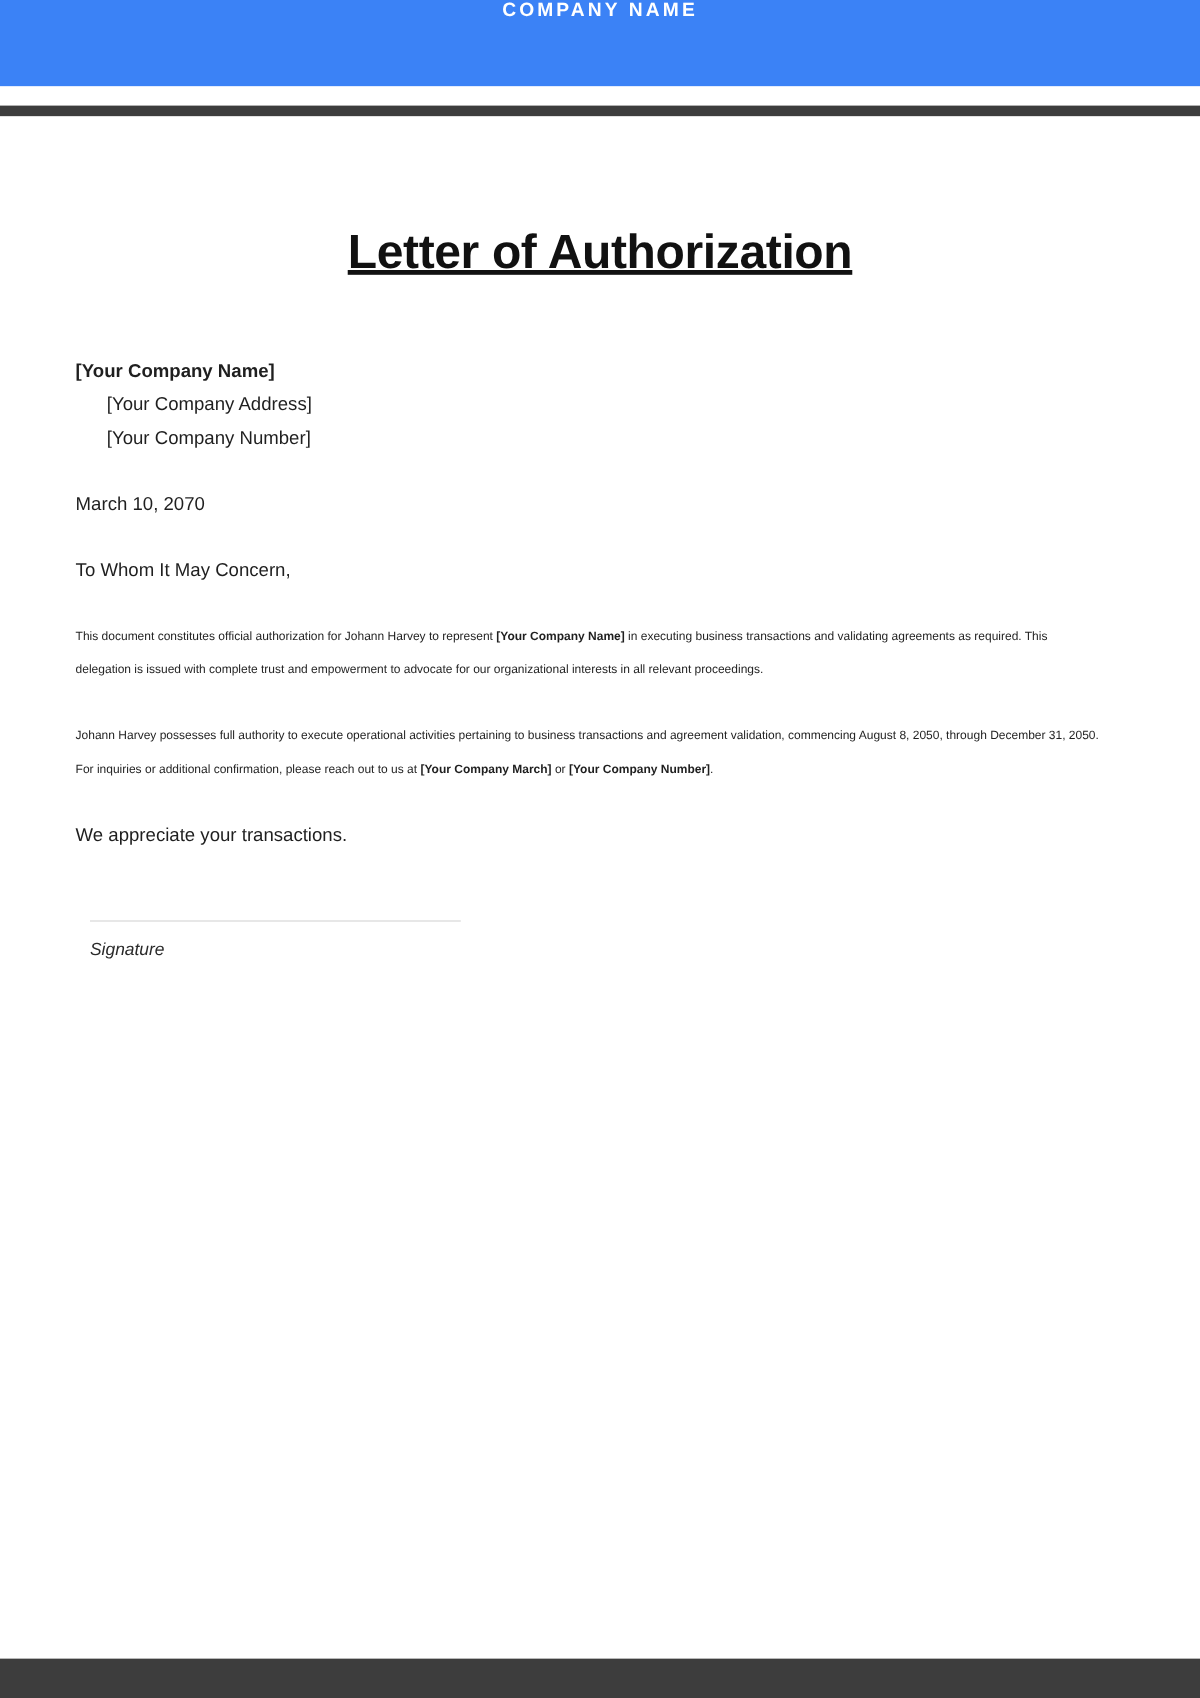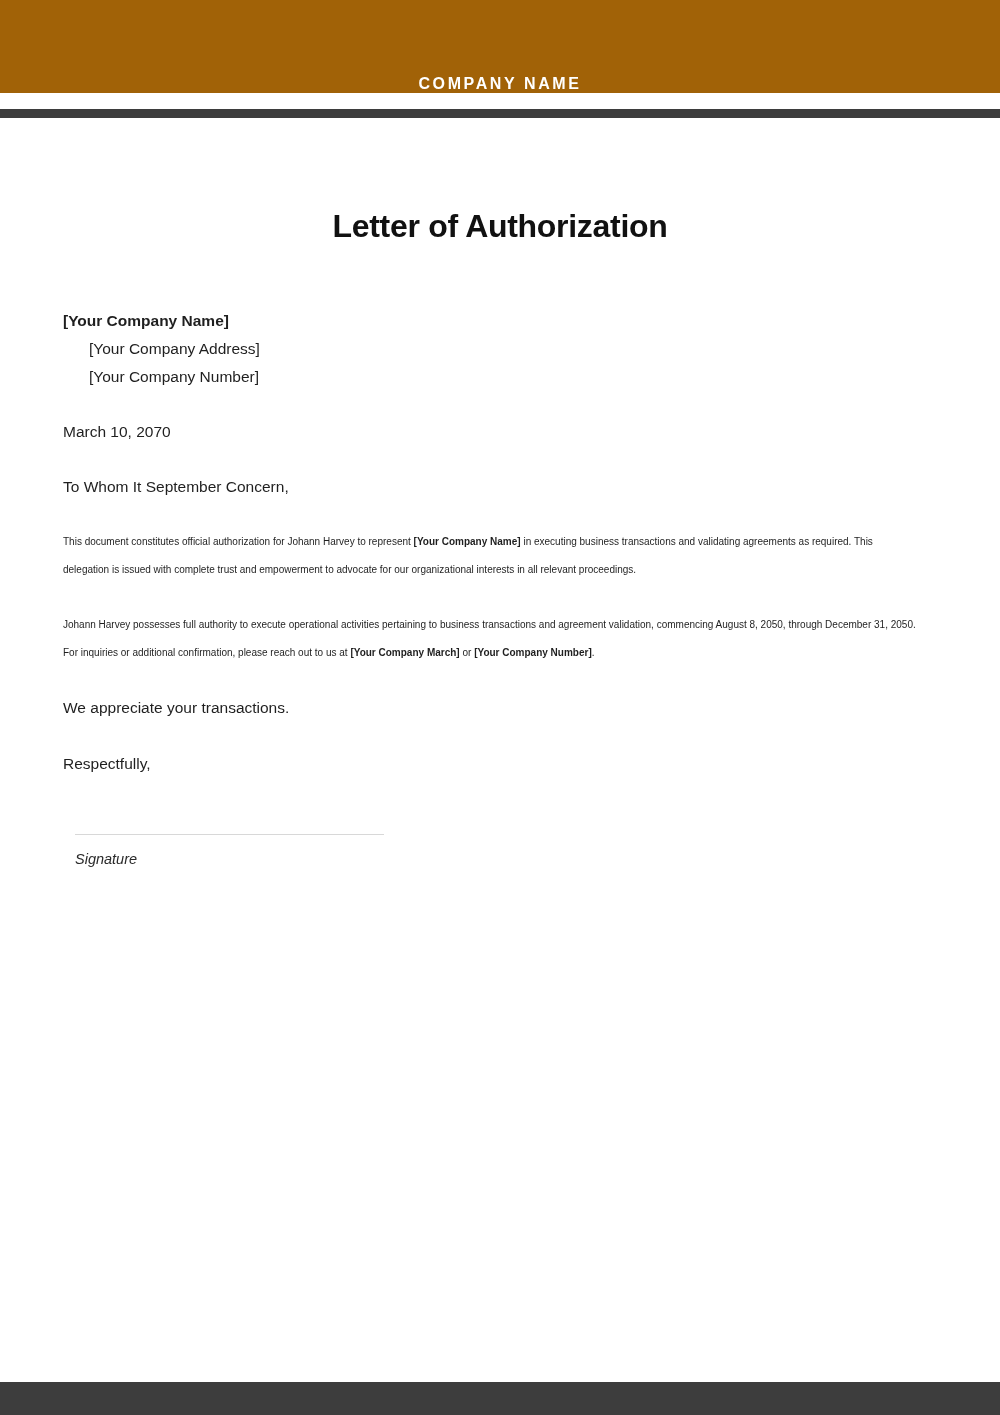--- a/index.html
+++ b/index.html
@@ -19,24 +19,24 @@
     position: relative;
     width: 1000px;
     height: 1415px;
     background: #ffffff;
     display: flex;
     flex-direction: column;
   }
 
   
   .header-bar {
-    height: 93px;
-    background: #a16207;
+    height: 72px;
+    background: #3b82f6;
     display: flex;
-    align-items: flex-end;
+    align-items: flex-start;
     justify-content: center;
     flex: 0 0 auto;
   }
   .header-title {
     color: #ffffff;
     font-size: 16px;
     font-weight: 700;
     letter-spacing: 2.6px;
     text-transform: uppercase;
     font-family: "Liberation Sans", sans-serif;
@@ -55,26 +55,27 @@
   
   .doc-body {
     flex: 1 1 auto;
     background: #ffffff;
     padding: 0 63px;
     position: relative;
   }
 
   .doc-title {
     text-align: center;
-    font-size: 32px;
+    font-size: 40px;
     font-weight: 700;
     color: #111111;
     letter-spacing: -0.3px;
     margin: 89px 0 0 0;
     line-height: 1.2;
+    text-decoration: underline;
   }
 
   .address-block {
     margin-top: 62px;
     font-size: 15.5px;
     line-height: 28px;
     color: #1f1f1f;
   }
   .address-line-bold {
     font-weight: 700;
@@ -173,29 +174,28 @@
     <h1 class="doc-title">Letter of Authorization</h1>
 
     <div class="address-block">
       <div class="address-line-bold">[Your Company Name]</div>
       <div class="address-line">[Your Company Address]</div>
       <div class="address-line">[Your Company Number]</div>
     </div>
 
     <div class="date-line">March 10, 2070</div>
 
-    <div class="salutation">To Whom It September Concern,</div>
+    <div class="salutation">To Whom It May Concern,</div>
 
     <p class="para"><span>This document constitutes official authorization for Johann Harvey to represent </span><b>[Your Company Name]</b><span> in executing business transactions and validating agreements as required. This delegation is issued with complete trust and empowerment to advocate for our organizational interests in all relevant proceedings.</span></p>
 
     <p class="para"><span>Johann Harvey possesses full authority to execute operational activities pertaining to business transactions and agreement validation, commencing August 8, 2050, through December 31, 2050. For inquiries or additional confirmation, please reach out to us at </span><b>[Your Company March]</b><span> or </span><b>[Your Company Number]</b><span>.</span></p>
 
     <div class="closing-thanks">We appreciate your transactions.</div>
 
-    <div class="closing-salute">Respectfully,</div>
 
 
     <div class="signature-block">
       <hr class="signature-rule">
       <div class="signature-label">Signature</div>
     </div>
 
   </div>
 
   <div class="footer-bar"></div>

